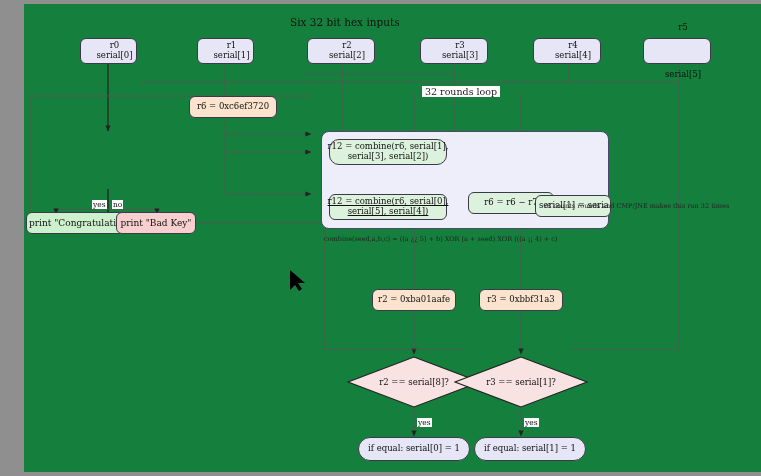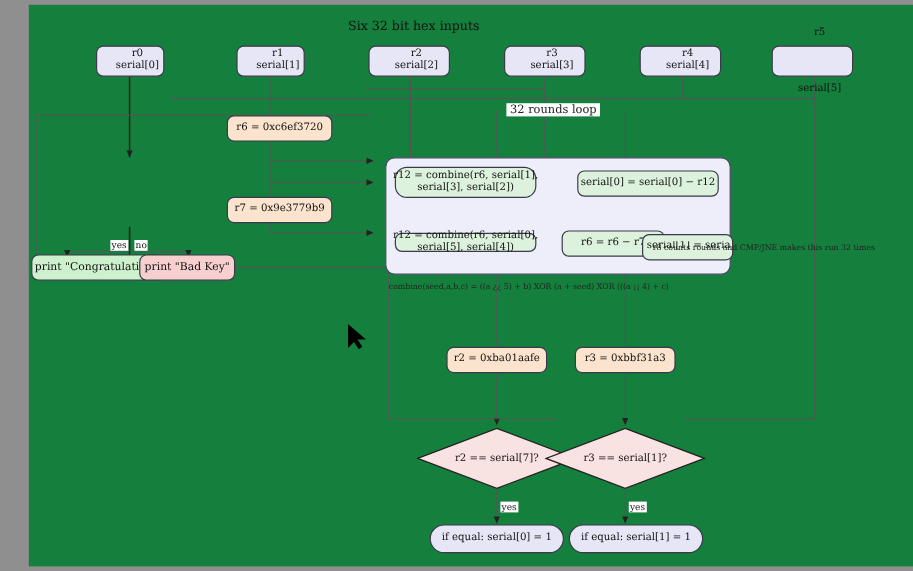--- a/index.html
+++ b/index.html
@@ -200,35 +200,29 @@
   <div class="node out-good clipbox" style="left:2px; top:208px; width:110px; height:22px;">
     <span style="display:block;overflow:hidden;text-overflow:clip;width:104px;">print "Congratulations"</span>
   </div>
   <div class="node out-bad" style="left:92px; top:208px; width:80px; height:22px;">
     <span>print "Bad Key"</span>
   </div>
 
   <div class="node const" style="left:165px; top:92px; width:88px; height:22px;">
     <span>r6 = 0xc6ef3720</span>
   </div>
-  <div class="node const" style="left:165px; top:160px; width:88px; height:22px;">
-    <span>r7 = 0x9e3779b9</span>
-  </div>
 
   <div class="loopbox" style="left:297px; top:127px; width:288px; height:98px;"></div>
   <div class="plain" style="left:398px; top:82px;">32 rounds loop</div>
 
   <div class="node op" style="left:305px; top:135px; width:118px; height:26px; flex-direction:column;border-radius:10px;">
     <span>r12 = combine(r6, serial[1],</span>
     <span>serial[3], serial[2])</span>
   </div>
-  <div class="node op" style="left:457px; top:138px; width:118px; height:22px;">
-    <span>serial[0] = serial[0] − r12</span>
-  </div>
-  <div class="node op" style="left:305px; top:190px; width:118px; height:16px; flex-direction:column;">
+  <div class="node op" style="left:305px; top:190px; width:118px; height:26px; flex-direction:column;text-decoration:underline;">
     <span>r12 = combine(r6, serial[0],</span>
     <span>serial[5], serial[4])</span>
   </div>
   <div class="node op" style="left:444px; top:188px; width:86px; height:22px;">
     <span>r6 = r6 − r7</span>
   </div>
   <div class="node op clipbox" style="left:511px; top:191px; width:76px; height:22px; justify-content:flex-start; padding-left:3px;">
     <span style="display:block;overflow:hidden;width:70px;">serial[1] = serial[1] − r12</span>
   </div>
 
@@ -240,21 +234,21 @@
     <span>r2 = 0xba01aafe</span>
   </div>
   <div class="node const" style="left:455px; top:285px; width:84px; height:22px;">
     <span>r3 = 0xbbf31a3</span>
   </div>
 
   <div class="diamond" style="left:323px; top:352px; width:134px; height:52px;">
     <svg width="134" height="52">
       <polygon points="67,1 133,26 67,51 1,26" fill="#f9e2e2" stroke="#222" stroke-width="1.1"></polygon>
     </svg>
-    <div class="dlabel">r2 == serial[7]?</div>
+    <div class="dlabel">r2 == serial[8]?</div>
   </div>
   <div class="diamond" style="left:430px; top:352px; width:134px; height:52px;">
     <svg width="134" height="52">
       <polygon points="67,1 133,26 67,51 1,26" fill="#f9e2e2" stroke="#222" stroke-width="1.1"></polygon>
     </svg>
     <div class="dlabel">r3 == serial[1]?</div>
   </div>
 
   <div class="edgelabel" style="left:393px; top:414px;">yes</div>
   <div class="edgelabel" style="left:500px; top:414px;">yes</div>

